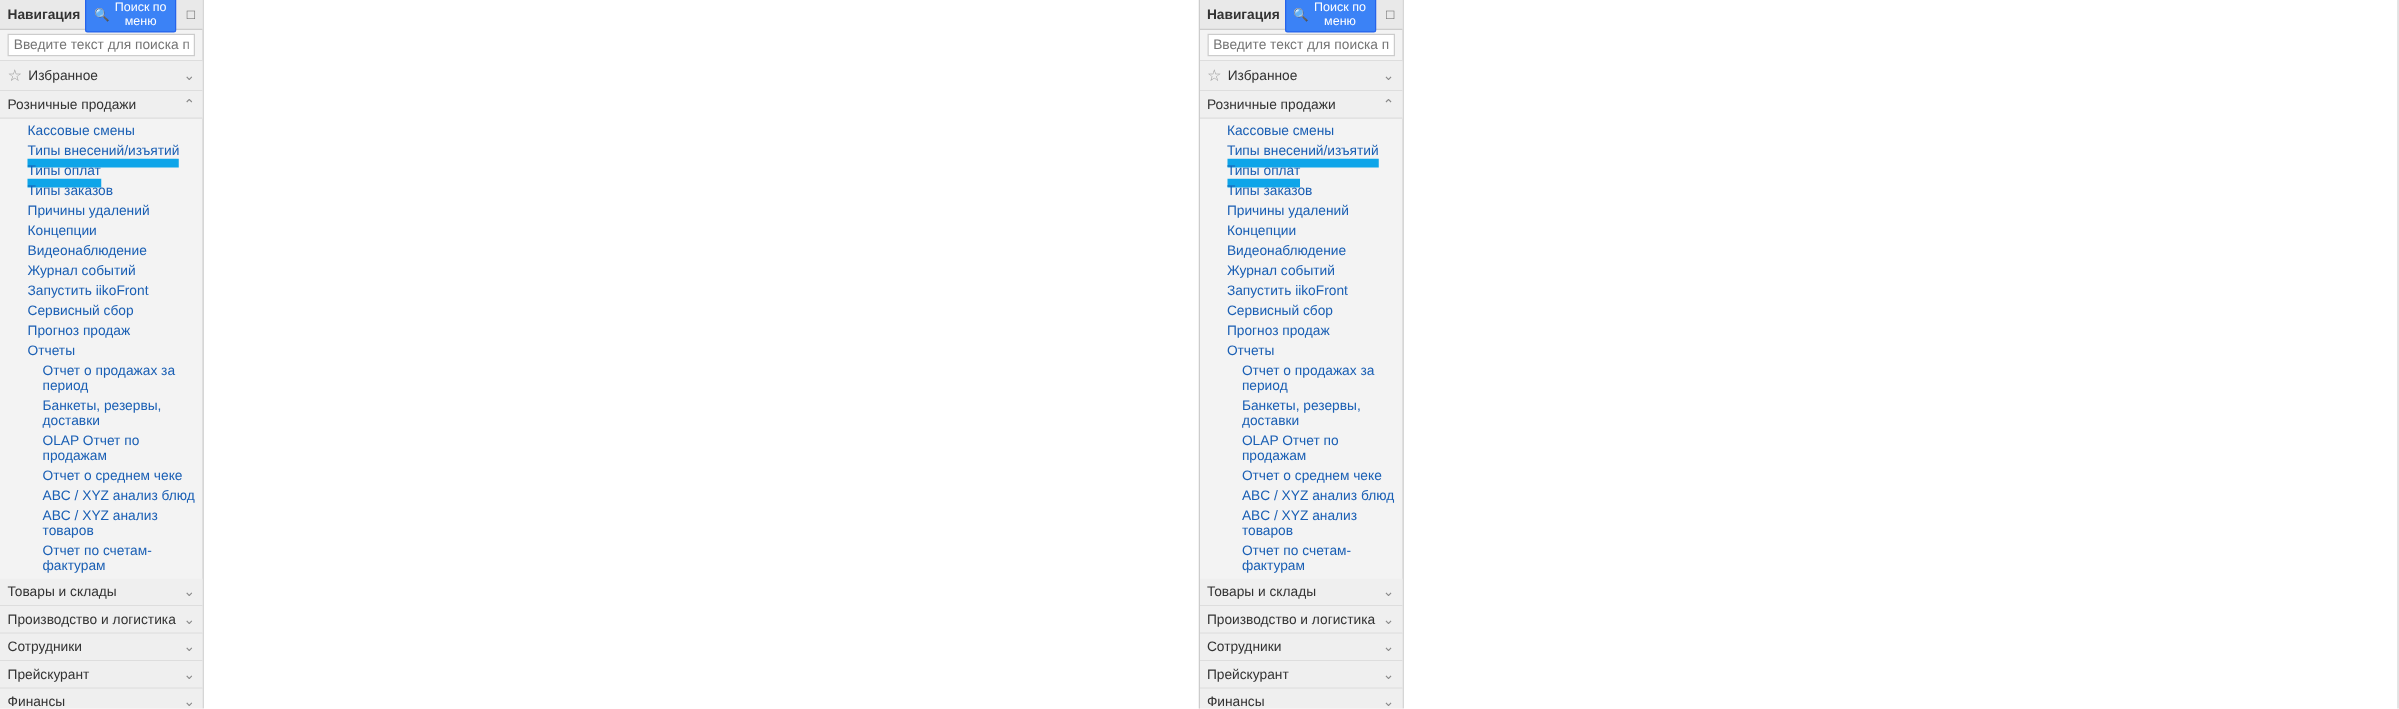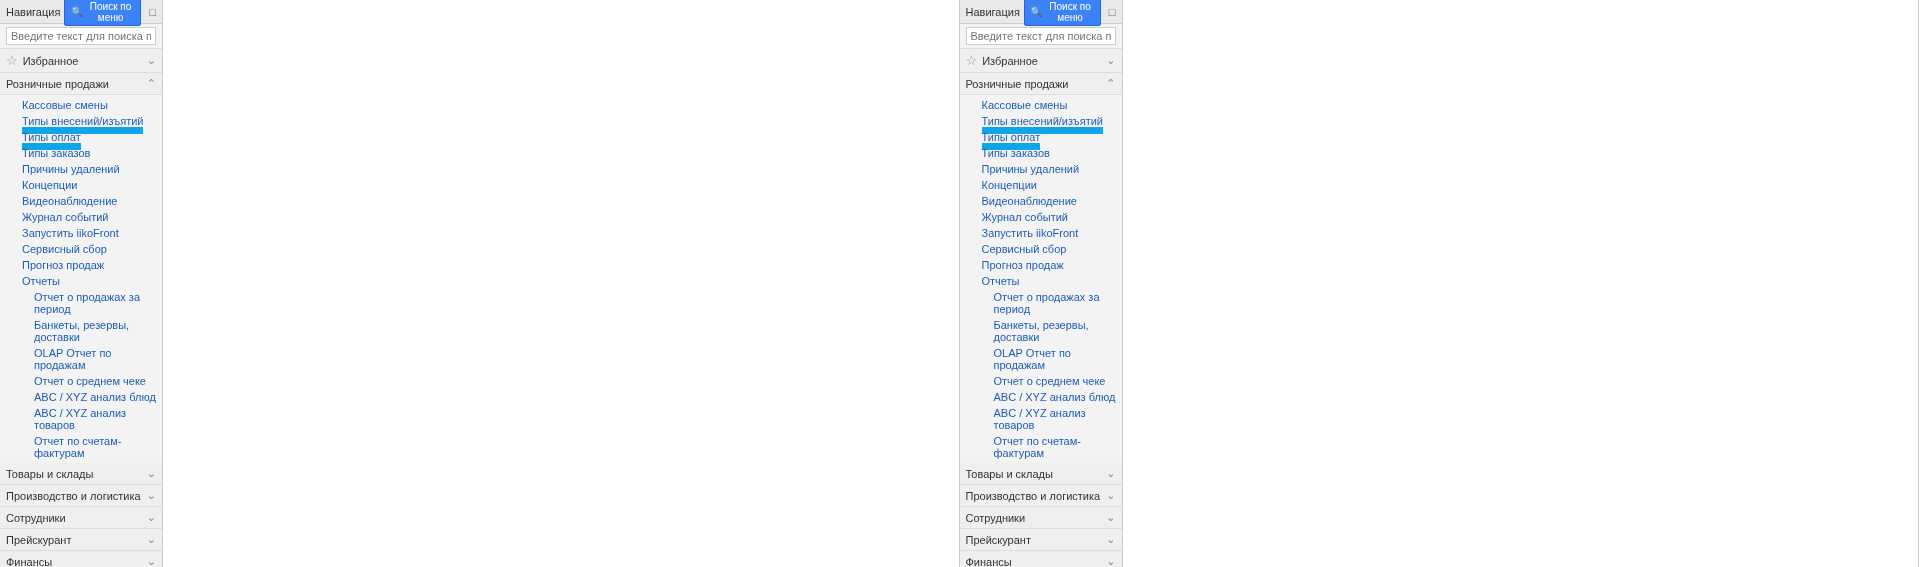--- a/index.html
+++ b/index.html
@@ -1,21 +1,21 @@
 <!DOCTYPE html>
 <html><head>
 <meta charset="utf-8">
 <style>
 html,body{margin:0;padding:0;font-family:Arial,Tahoma,sans-serif;font-size:11px;color:#333;background:#fff;height:100%}
 *{box-sizing:border-box}
 .app{display:flex;height:567px}
 .panel{flex:1;display:flex;flex-direction:column;border-right:1px solid #ccc;position:relative;overflow:hidden}
 .sidebar{width:163px;background:#f3f3f3;border-right:1px solid #ccc;display:flex;flex-direction:column;height:100%}
 .sb-head{display:flex;align-items:center;background:#e9e9e9;border-bottom:1px solid #ccc;height:24px;padding:0 6px;gap:4px}
-.sb-title{font-weight:normal}
+.sb-title{font-weight:bold}
 .sb-btn{margin-left:auto;background:#3b82f6;color:#fff;border:1px solid #2563eb;font-size:10px;padding:2px 6px;border-radius:2px;display:flex;align-items:center;gap:3px}
 .sb-search{padding:3px 6px;border-bottom:1px solid #ddd}
 .sb-search input{width:100%;border:1px solid #ccc;padding:2px 4px;font-size:11px;color:#999}
 .sb-sec{display:flex;align-items:center;padding:4px 6px;border-bottom:1px solid #ddd;background:#efefef;gap:5px}
 .sb-sec .chev{margin-left:auto;color:#888}
 .sb-tree{padding:2px 0}
 .sb-item{display:block;padding:2px 0 2px 22px;color:#1a5fb4;font-size:11px;cursor:pointer}
 .sb-item.lvl2{padding-left:34px}
 .redline{border-bottom:7px solid #0ea5e9}
 .star{color:#999;font-size:13px}

